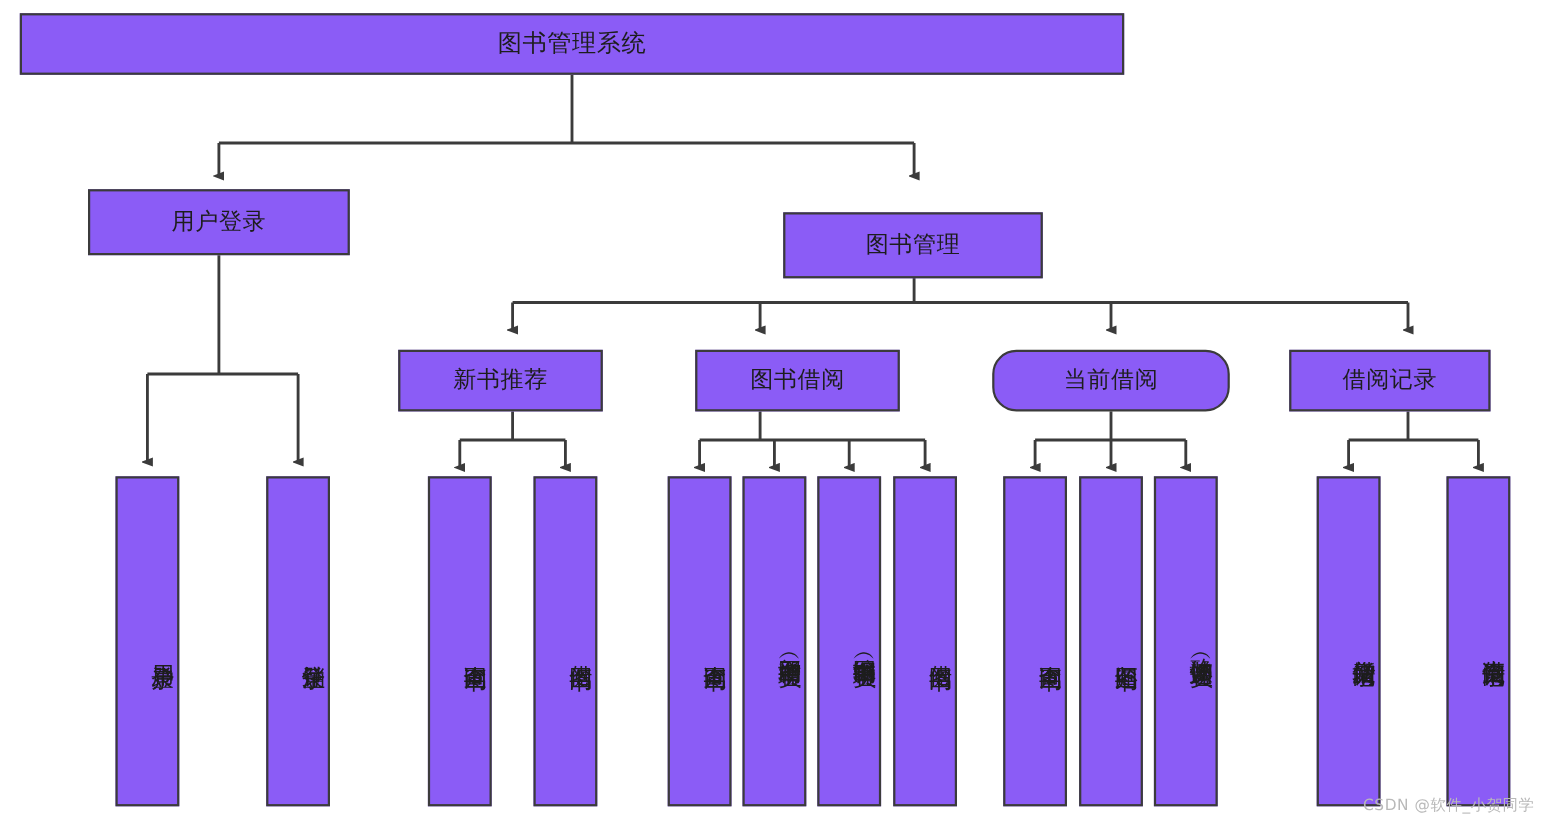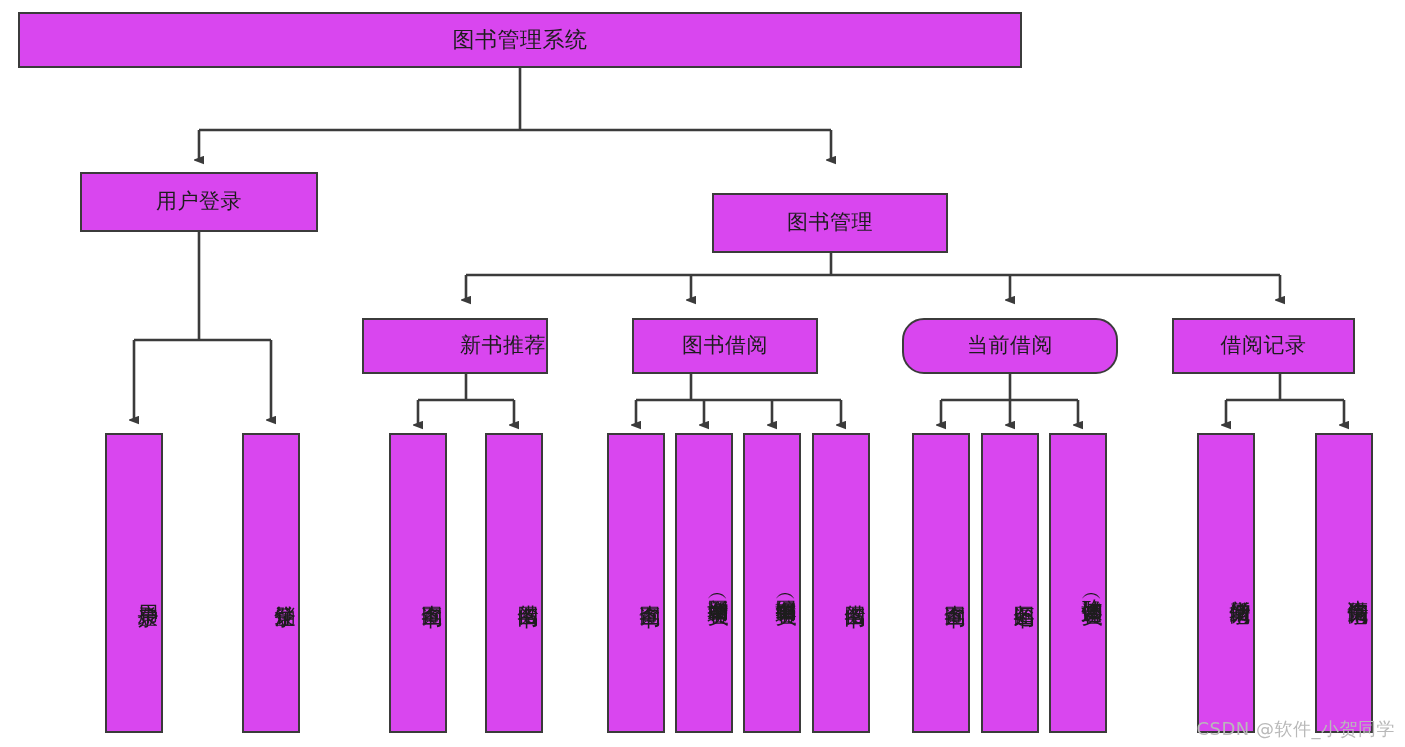--- a/index.html
+++ b/index.html
@@ -22,21 +22,21 @@
     position: absolute;
     left: 0;
     top: 0;
     width: 1405px;
     height: 747px;
     pointer-events: none;
   }
   .node {
     position: absolute;
     box-sizing: border-box;
-    background: #d946ef;
+    background: #8b5cf6;
     border: 2px solid #3b3b3b;
     display: flex;
     align-items: center;
     justify-content: center;
     color: #1d1d1d;
     text-align: center;
     z-index: 2;
   }
   .node-h {
     font-size: 21px;
@@ -56,21 +56,21 @@
     line-height: 1.24;
     letter-spacing: 1px;
   }
   .node-v.tall-text {
     padding-top: 6px;
   }
   .watermark {
     position: absolute;
     right: 10px;
     bottom: 6px;
-    font-size: 18px;
+    font-size: 14px;
     color: #b9b9b9;
     white-space: nowrap;
     z-index: 5;
     letter-spacing: 0.5px;
   }
 </style>
 </head>
 <body>
 
 <div id="diagram-canvas">
@@ -130,21 +130,21 @@
   </div>
 
   <div class="node node-h" style="left:80px; top:172px; width:238px; height:60px;">
     <span>用户登录</span>
   </div>
 
   <div class="node node-h" style="left:712px; top:172px; width:236px; height:60px;margin-top:21px;">
     <span>图书管理</span>
   </div>
 
-  <div class="node node-h" style="left:362px; top:318px; width:186px; height:56px;justify-content:flex-end;">
+  <div class="node node-h" style="left:362px; top:318px; width:186px; height:56px;">
     <span>新书推荐</span>
   </div>
 
   <div class="node node-h" style="left:632px; top:318px; width:186px; height:56px;">
     <span>图书借阅</span>
   </div>
 
   <div class="node node-h" style="left:902px; top:318px; width:216px; height:56px;border-radius:22px;">
     <span>当前借阅</span>
   </div>

